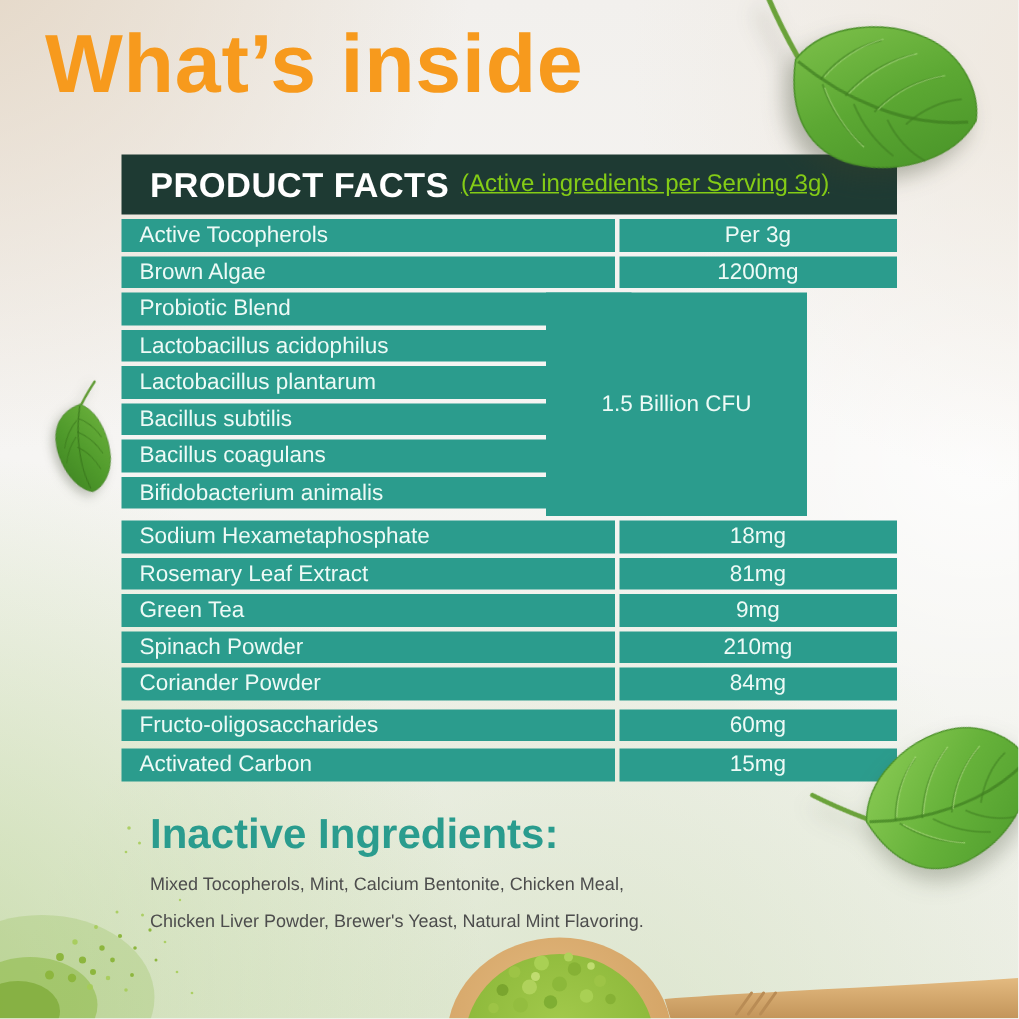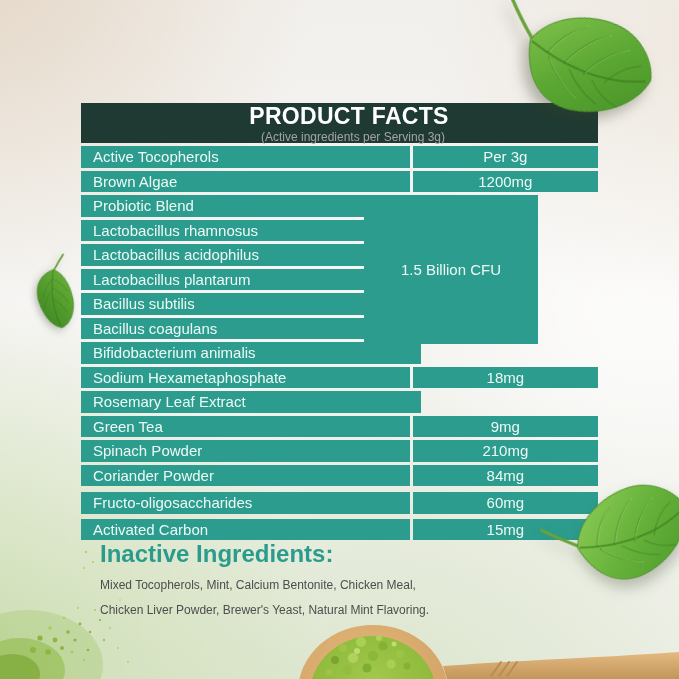--- a/index.html
+++ b/index.html
@@ -17,94 +17,95 @@
   }
   .title{
     position:absolute;left:30px;top:10px;margin:0;
     font-size:55px;font-weight:800;letter-spacing:0.5px;
     color:#F79A1D;
   }
   
   .panel{position:absolute;left:81px;top:103px;width:517px;}
   .phead{
     height:40px;background:#1E3A33;display:flex;align-items:center;
-    padding-left:19px;box-sizing:border-box;color:#ffffff;white-space:nowrap;flex-direction:column;
+    padding-left:19px;box-sizing:border-box;color:#ffffff;white-space:nowrap;
   }
   .phead-title{font-size:23px;font-weight:800;letter-spacing:0.3px;}
-  .phead-note{font-size:12px;font-weight:400;margin-left:8px;color:#a3a3a3;}
+  .phead-note{font-size:16px;font-weight:400;margin-left:8px;color:#84cc16;text-decoration:underline;}
   .row{display:flex;margin-top:3px;}
   .cell{
     background:#2B9C8D;color:#EDFAF6;font-size:15px;
     height:21.5px;display:flex;align-items:center;box-sizing:border-box;
   }
   .cell.name{width:340px;padding-left:12px;}
   .cell.value{width:192px;margin-left:3px;justify-content:center;}
   .prob{display:flex;margin-top:3px;}
   .prob-left{display:flex;flex-direction:column;width:280px;}
   .prob-left .cell.name{margin-top:3px;}
   .prob-left .cell.name:first-child{margin-top:0;}
   .cell.merged{width:174px;margin-left:3px;height:149px;justify-content:center;}
   .row.gap6{margin-top:6px;}
   .row.gap5{margin-top:5px;}
   
   .inactive{position:absolute;left:100px;top:540px;width:480px;}
-  .inactive-title{font-size:24px;font-weight:700;color:#2A9C8E;margin:0;}
+  .inactive-title{font-size:28px;font-weight:700;color:#2A9C8E;margin:0;}
   .inactive-body{font-size:12px;color:#4D4D4D;line-height:25px;margin-top:5px;}
   .inactive-body div{white-space:nowrap;}
   
   .leaf{position:absolute;}
   .leaf-tr{left:490px;top:6px;width:168px;height:112px;transform:rotate(14deg);
            filter:drop-shadow(-4px 9px 7px rgba(55,62,40,0.35));}
   .leaf-br{left:546px;top:486px;width:150px;height:104px;transform:rotate(-26deg);
            filter:drop-shadow(-2px 8px 7px rgba(60,70,45,0.30));}
   .leaf-left{left:6px;top:266px;width:96px;height:52px;transform:rotate(78deg) scaleY(0.78);
            filter:drop-shadow(2px 4px 4px rgba(60,70,45,0.30));}
   .spoon{position:absolute;left:295px;top:618px;width:384px;height:61px;}
   .scatter{position:absolute;left:0;top:540px;width:160px;height:139px;}
 </style>
 </head>
 <body>
 
 <div class="stage">
 
+  <h1 class="title">What’s inside</h1>
 
   <div class="panel">
     <div class="phead">
       <span class="phead-title">PRODUCT FACTS</span>
       <span class="phead-note">(Active ingredients per Serving 3g)</span>
     </div>
 
     <div class="row">
       <div class="cell name">Active Tocopherols</div>
       <div class="cell value">Per 3g</div>
     </div>
     <div class="row">
       <div class="cell name">Brown Algae</div>
       <div class="cell value">1200mg</div>
     </div>
 
     <div class="prob">
       <div class="prob-left">
         <div class="cell name">Probiotic Blend</div>
-        <div class="cell name">Lactobacillus rhamnosus</div>
         <div class="cell name">Lactobacillus acidophilus</div>
         <div class="cell name">Lactobacillus plantarum</div>
         <div class="cell name">Bacillus subtilis</div>
         <div class="cell name">Bacillus coagulans</div>
         <div class="cell name">Bifidobacterium animalis</div>
       </div>
       <div class="cell merged">1.5 Billion CFU</div>
     </div>
 
     <div class="row">
       <div class="cell name">Sodium Hexametaphosphate</div>
       <div class="cell value">18mg</div>
     </div>
     <div class="row">
       <div class="cell name">Rosemary Leaf Extract</div>
+      <div class="cell value">81mg</div>
     </div>
     <div class="row">
       <div class="cell name">Green Tea</div>
       <div class="cell value">9mg</div>
     </div>
     <div class="row">
       <div class="cell name">Spinach Powder</div>
       <div class="cell value">210mg</div>
     </div>
     <div class="row">

